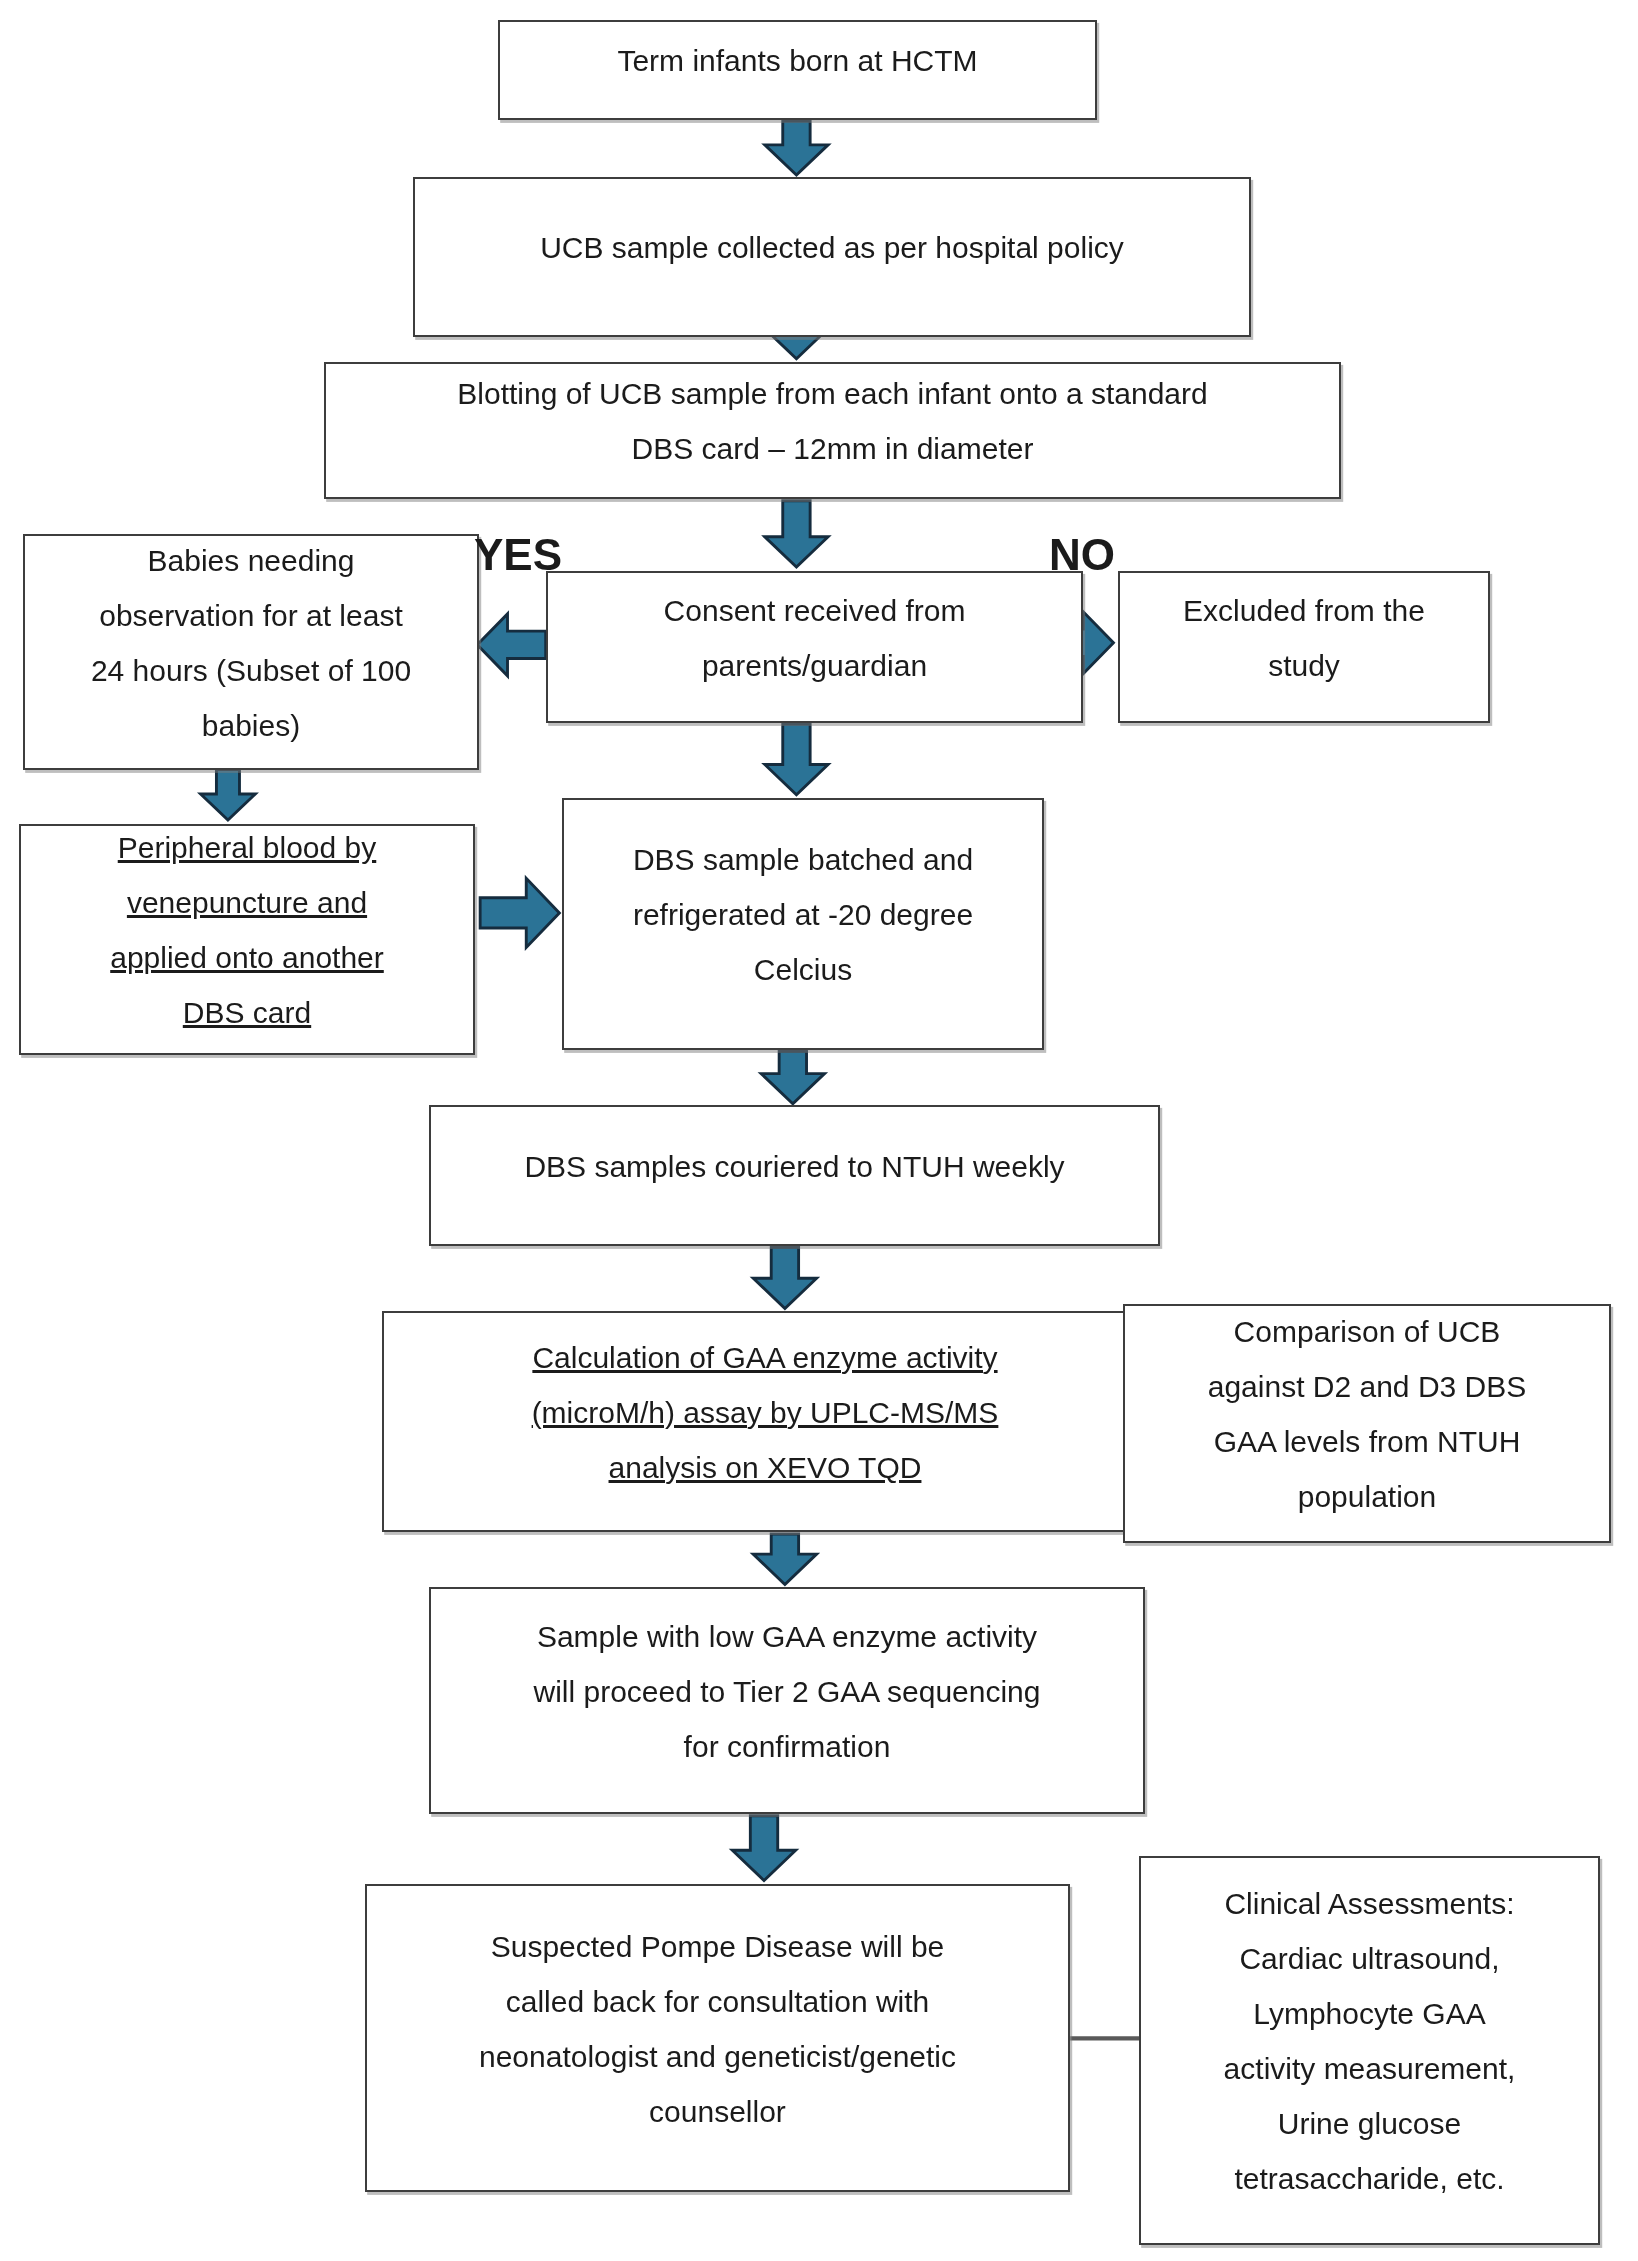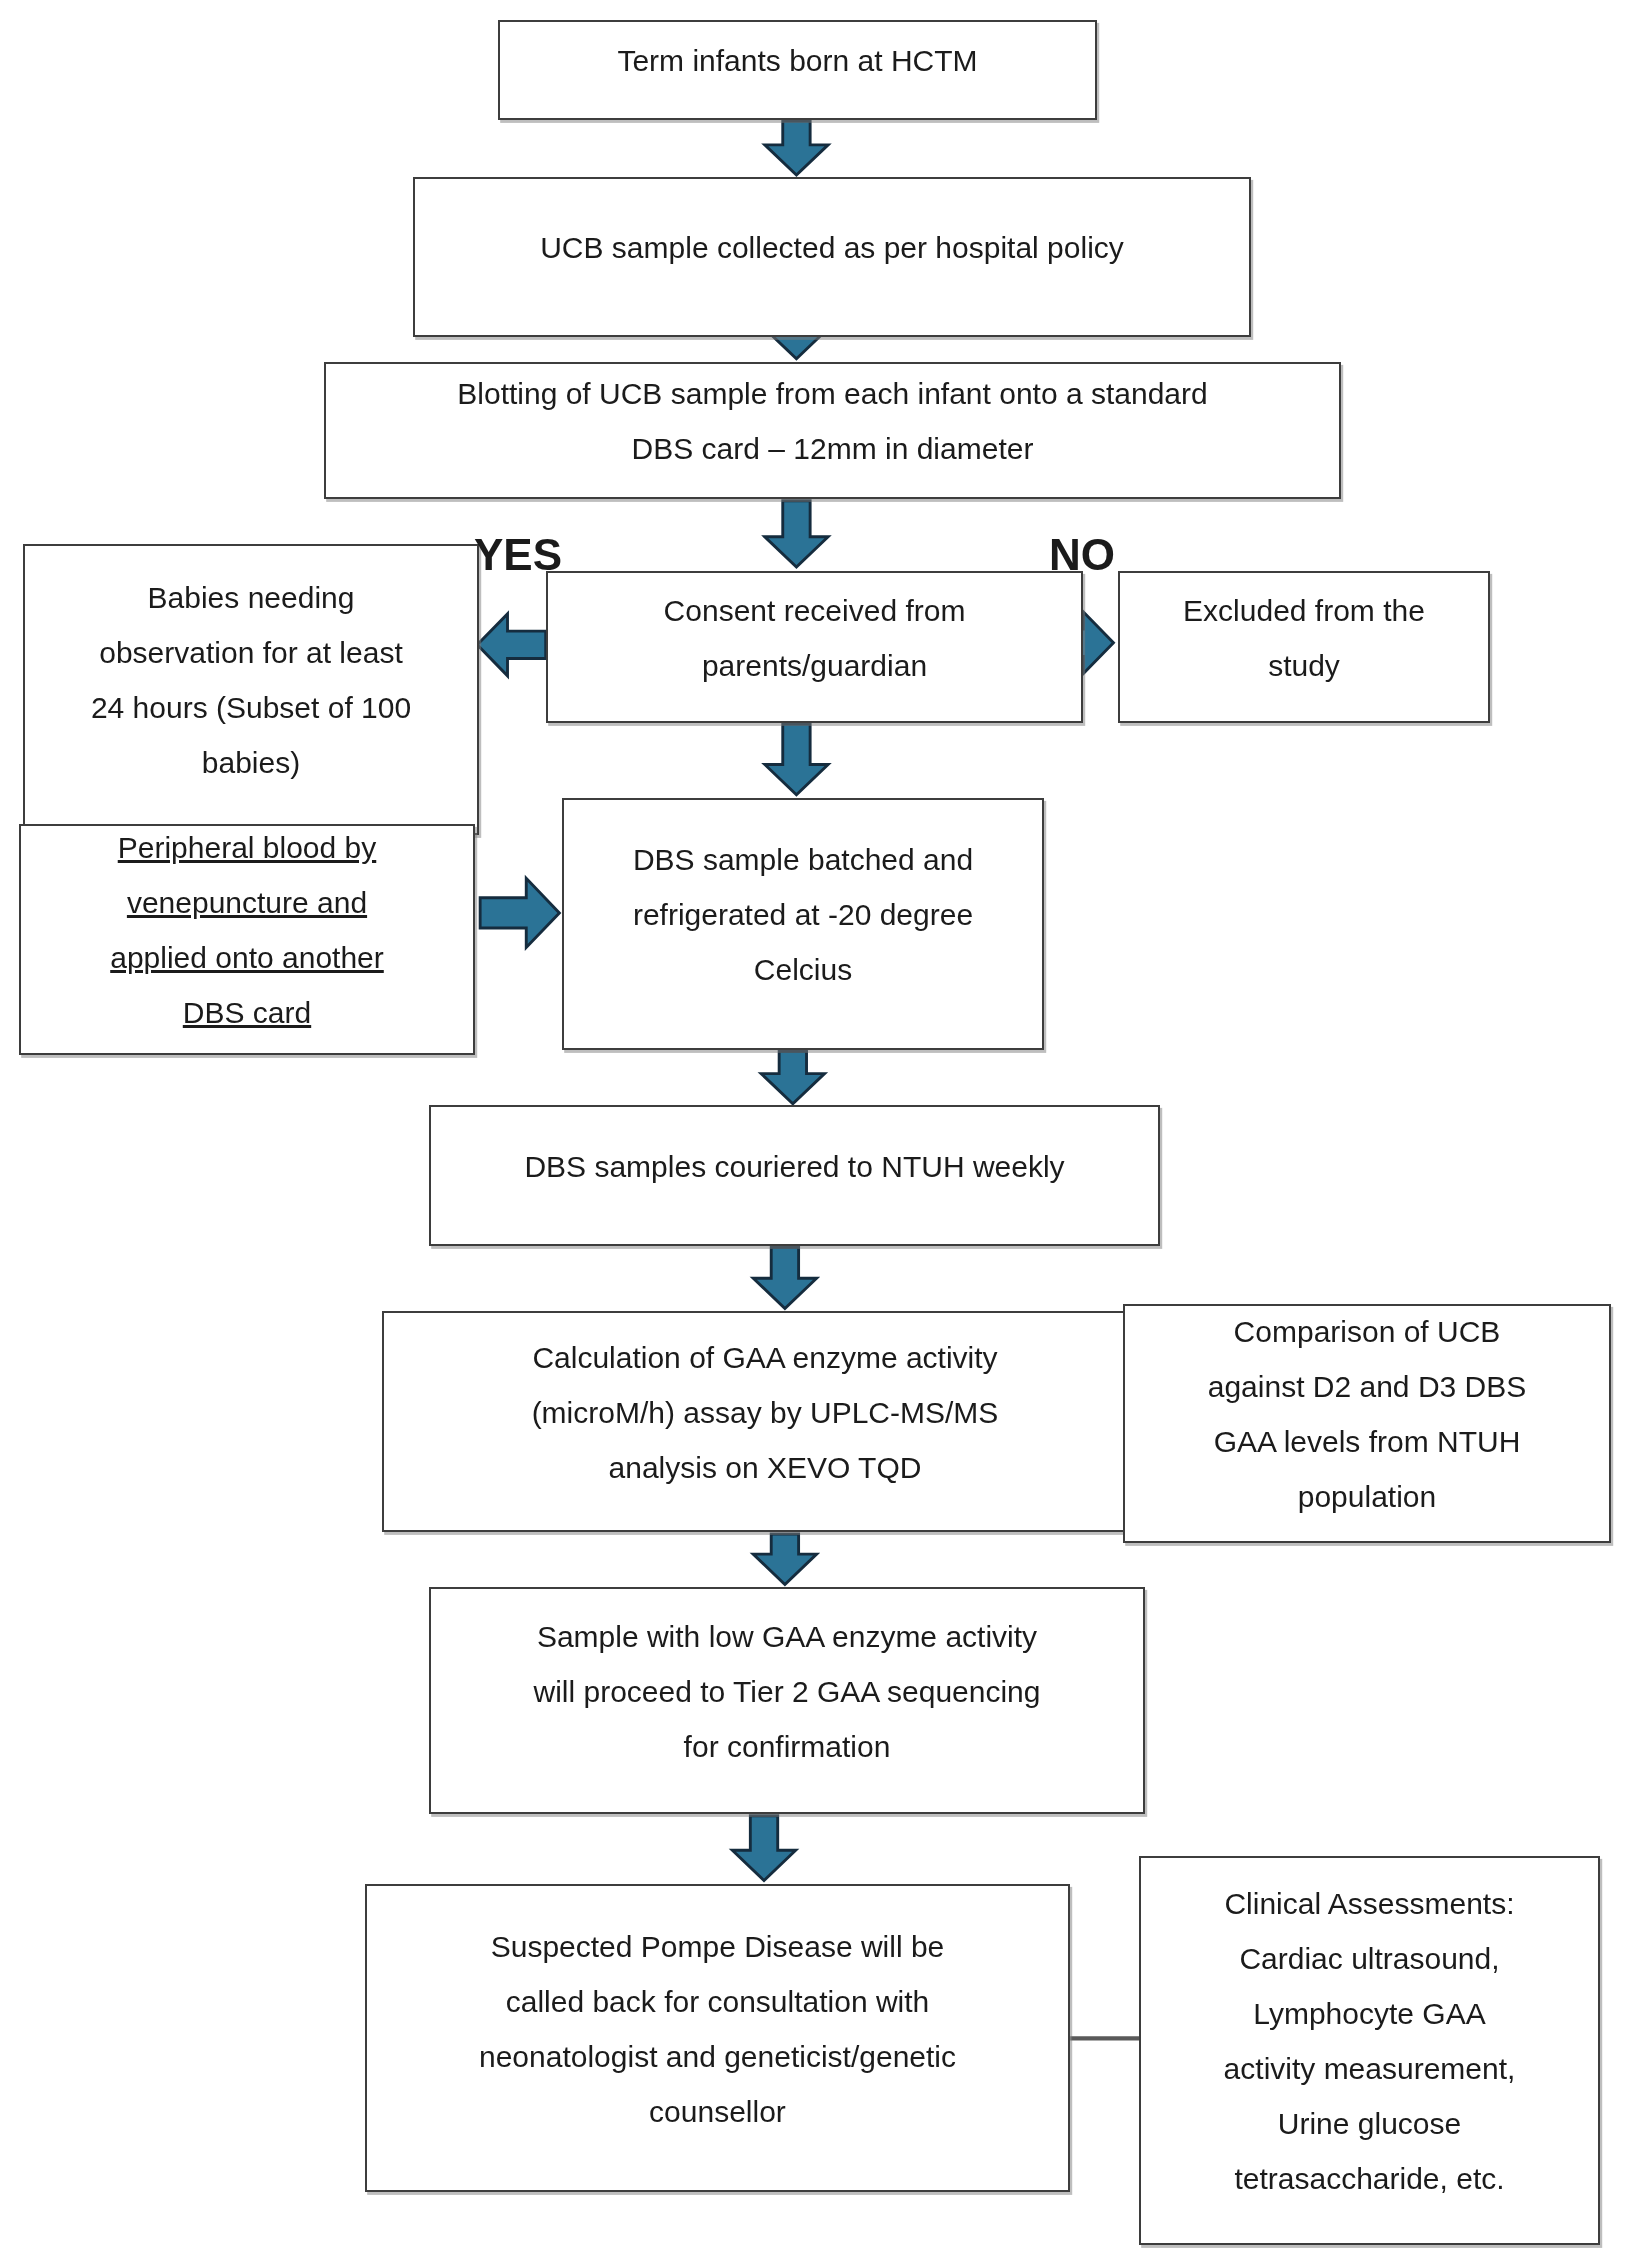--- a/index.html
+++ b/index.html
@@ -79,21 +79,21 @@
     <line x1="1485" y1="2829" x2="1581" y2="2829"></line>
   </svg>
 
   <div class="node" style="left:498px; top:19.5px; width:599px; height:100px;">Term infants born at HCTM</div>
 
   <div class="node" style="left:413px; top:177px; width:838px; height:160px;">UCB sample  collected as per hospital policy</div>
 
   <div class="node" style="left:324px; top:362px; width:1017px; height:137px;">Blotting of UCB sample from each infant onto a standard
 DBS card – 12mm in diameter</div>
 
-  <div class="node" style="left:23px; top:534px; width:456px; height:291px;margin-top:10px;">Babies needing
+  <div class="node" style="left:23px; top:534px; width:456px; height:236px;">Babies needing
 observation for at least
 24 hours (Subset of 100
 babies)</div>
 
   <div class="branch-label" style="left:474px; top:537px;">YES</div>
 
   <div class="node" style="left:546px; top:571px; width:537px; height:152px;">Consent received from
 parents/guardian</div>
 
   <div class="branch-label" style="left:1049px; top:537px;">NO</div>
@@ -105,21 +105,21 @@
 venepuncture and
 applied onto another
 DBS card</div>
 
   <div class="node" style="left:562px; top:798px; width:482px; height:252px;">DBS sample batched and
 refrigerated at -20 degree
 Celcius</div>
 
   <div class="node" style="left:429px; top:1105px; width:731px; height:141px;">DBS samples couriered to NTUH weekly</div>
 
-  <div class="node" style="left:382px; top:1311px; width:766px; height:221px;">Calculation of GAA enzyme activity
+  <div class="node" style="left:382px; top:1311px; width:766px; height:221px;text-decoration:underline;">Calculation of GAA enzyme activity
 (microM/h) assay by UPLC-MS/MS
 analysis on XEVO TQD</div>
 
   <div class="node" style="left:1123px; top:1304px; width:488px; height:239px;">Comparison of UCB
 against D2 and D3 DBS
 GAA levels from NTUH
 population</div>
 
   <div class="node" style="left:429px; top:1587px; width:716px; height:227px;">Sample with low GAA enzyme activity
 will proceed to Tier 2 GAA sequencing

